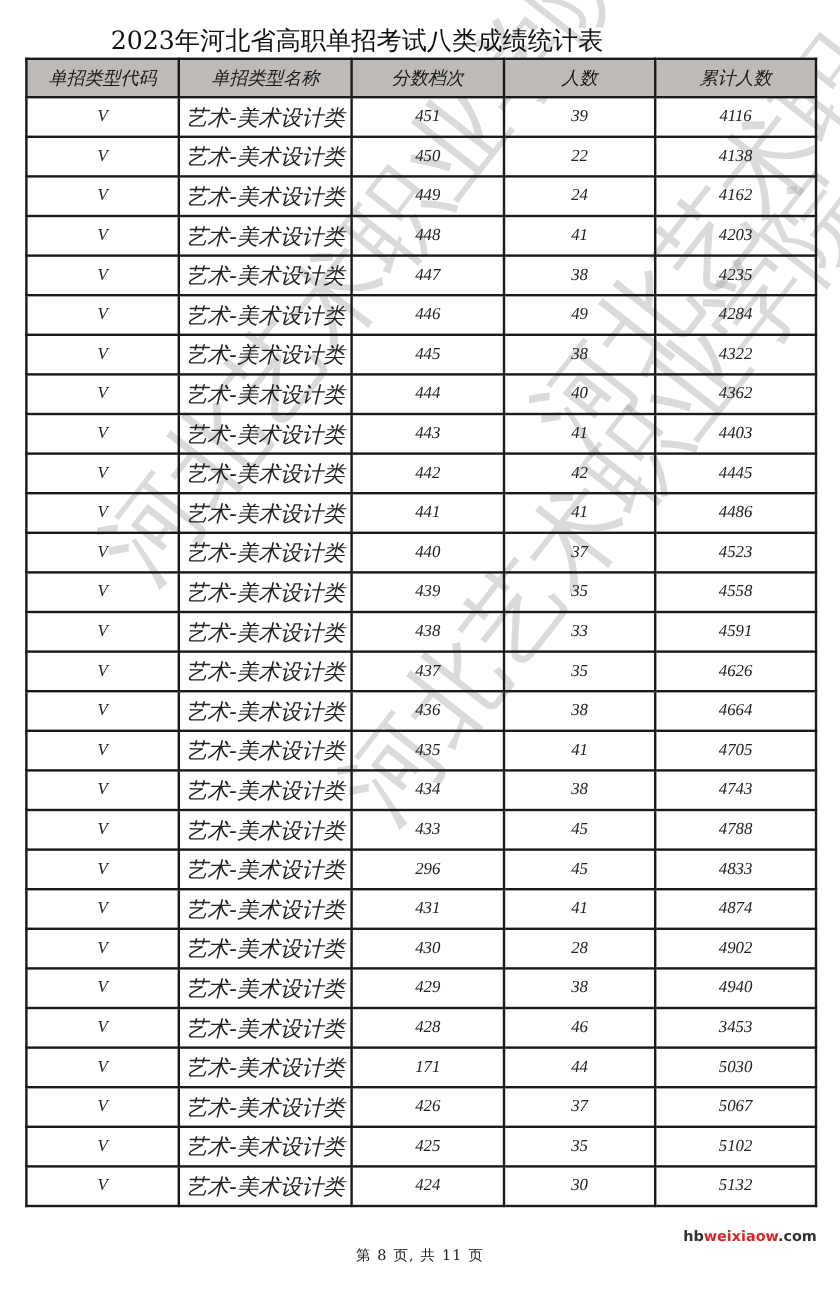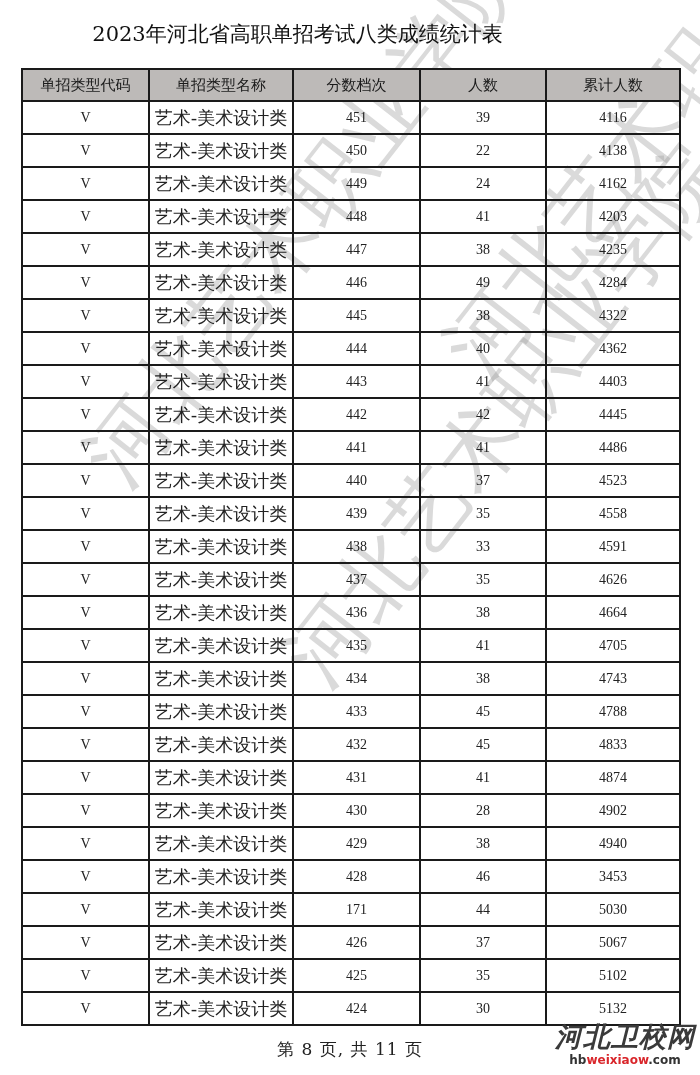--- a/index.html
+++ b/index.html
@@ -8,23 +8,24 @@
     font-family: "DejaVu Serif", "Liberation Serif", serif;
     color: #1a1a1a;
   }
   .title {
     position: absolute; left: 0; top: 20px; width: 595px;
     text-align: center; font-size: 21px; letter-spacing: 0px;
     font-family: "DejaVu Serif", "Liberation Serif", serif;
     color: #111;
   }
   table.score {
-    position: absolute; left: 21px; top: 68px;
+    position: absolute; left: 21px; top: 48px;
     border-collapse: collapse; table-layout: fixed;
     width: 658px;
+    font-style: italic;
   }
   table.score th, table.score td {
     border: 2px solid #1a1a1a;
     text-align: center; padding: 0;
     font-weight: normal;
   }
   table.score th {
     background: #bdbab8; height: 30px; font-size: 15px;
     font-family: "DejaVu Sans", "Liberation Sans", sans-serif;
     color: #1a1a1a;
@@ -37,21 +38,21 @@
   .c1 { width: 127px; } .c2 { width: 144px; } .c3 { width: 127px; } .c4 { width: 126px; } .c5 { width: 134px; }
   .watermark {
     position: absolute; pointer-events: none; color: rgba(150,150,150,0.35);
     font-family: "DejaVu Serif", serif; font-size: 82px; white-space: nowrap;
   }
   .wm1 { left: 60px; top: 440px; transform: rotate(-52deg); transform-origin: left top; }
   .wm2 { left: 260px; top: 640px; transform: rotate(-52deg); transform-origin: left top; }
   .wm3 { left: 420px; top: 330px; transform: rotate(-52deg); transform-origin: left top; }
   .footer {
     position: absolute; left: 0; width: 700px; top: 1038px; text-align: center;
-    font-size: 17px; color: #222; letter-spacing: 1px;
+    font-size: 12px; color: #222; letter-spacing: 1px;
     font-family: "DejaVu Serif", "Liberation Serif", serif;
   }
   .logo { position: absolute; left: 552px; top: 1022px; width: 146px; text-align: center; }
   .logo-cn {
     font-family: "DejaVu Sans", sans-serif; font-weight: bold; font-size: 27px;
     color: #3a3a3a; font-style: italic; line-height: 30px; letter-spacing: 1px;
   }
   .logo-url { font-family: "DejaVu Sans", sans-serif; font-weight: bold; font-size: 12px; line-height: 16px; color: #333; }
   .logo-url .mid { color: #d9262b; }
 </style>
@@ -211,21 +212,21 @@
       <tr>
         <td>V</td>
         <td class="name">艺术-美术设计类</td>
         <td>433</td>
         <td>45</td>
         <td>4788</td>
       </tr>
       <tr>
         <td>V</td>
         <td class="name">艺术-美术设计类</td>
-        <td>432</td>
+        <td>296</td>
         <td>45</td>
         <td>4833</td>
       </tr>
       <tr>
         <td>V</td>
         <td class="name">艺术-美术设计类</td>
         <td>431</td>
         <td>41</td>
         <td>4874</td>
       </tr>
@@ -277,15 +278,14 @@
         <td>424</td>
         <td>30</td>
         <td>5132</td>
       </tr>
     </tbody>
 </table>
 
 <div class="footer">第 8 页, 共 11 页</div>
 
 <div class="logo">
-  <div class="logo-cn">河北卫校网</div>
   <div class="logo-url"><span>hb</span><span class="mid">weixiaow</span><span>.com</span></div>
 </div>
 
 </body></html>

